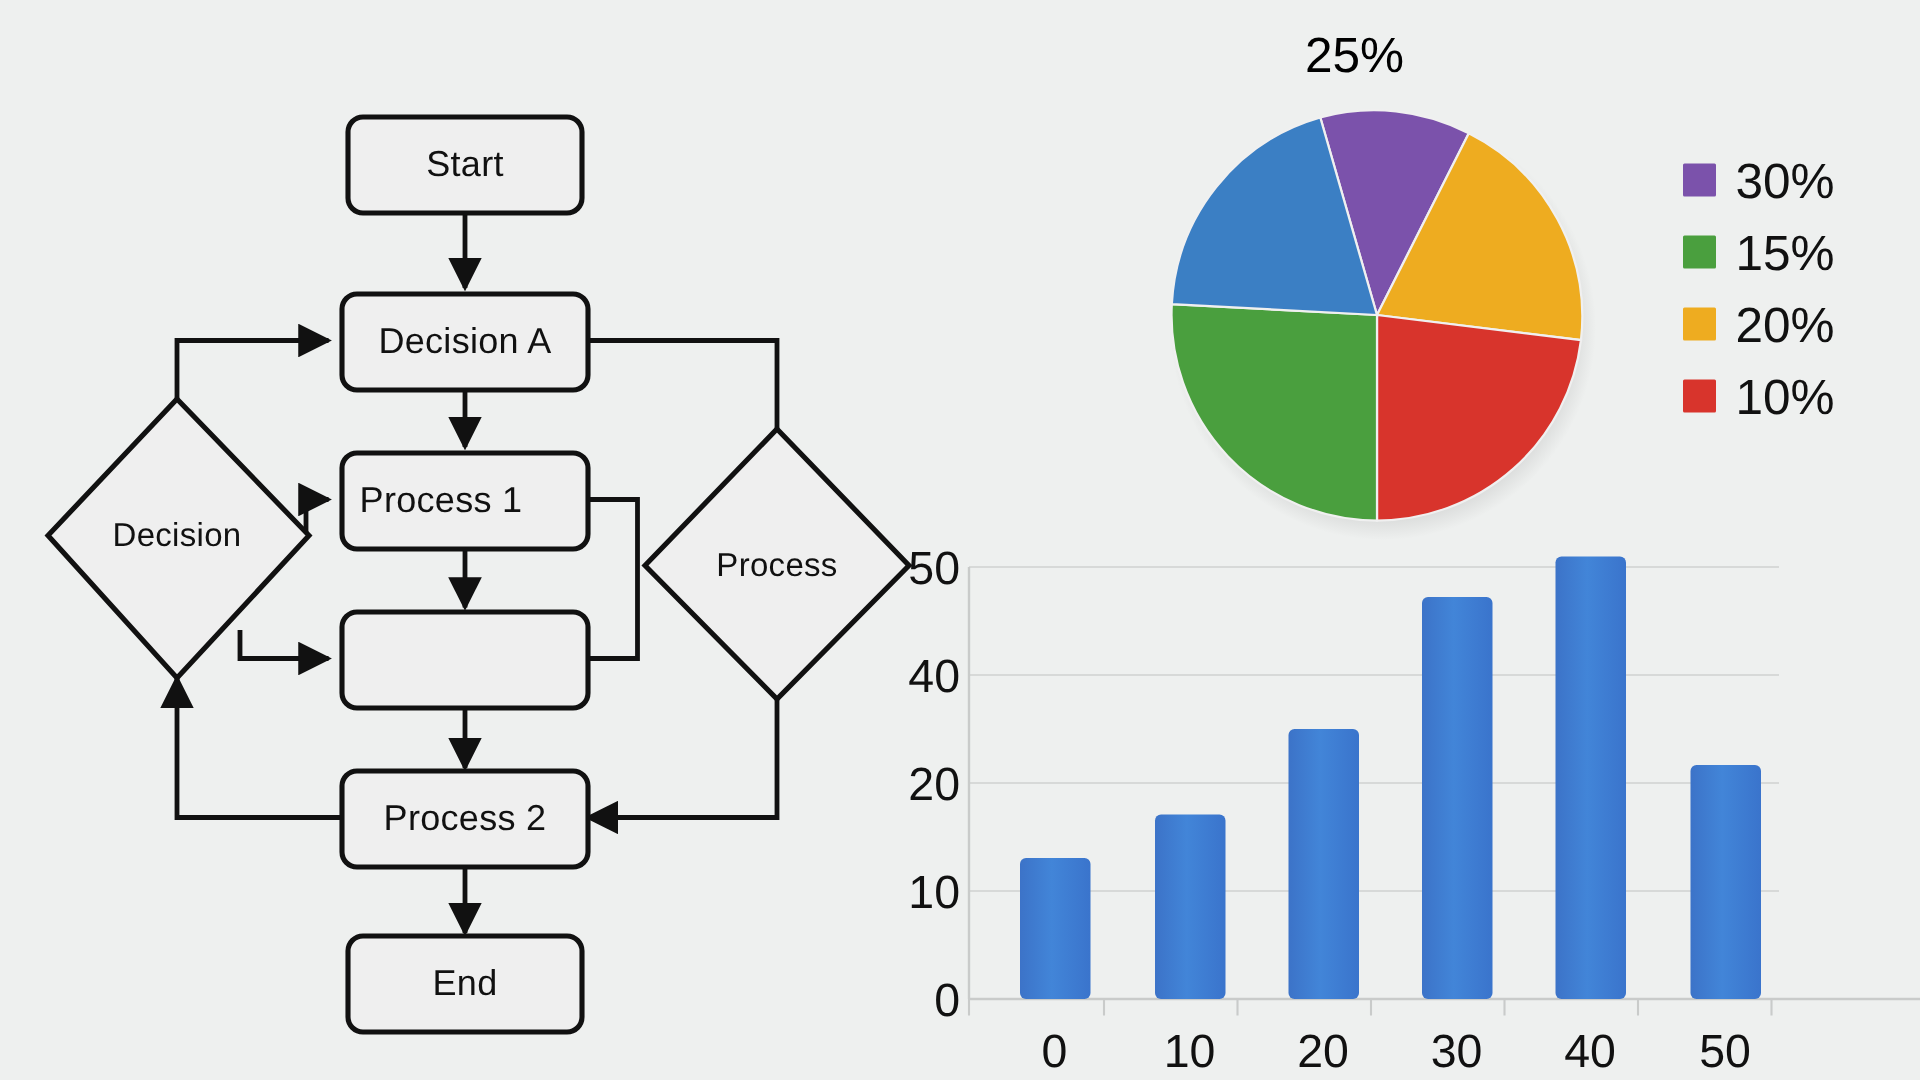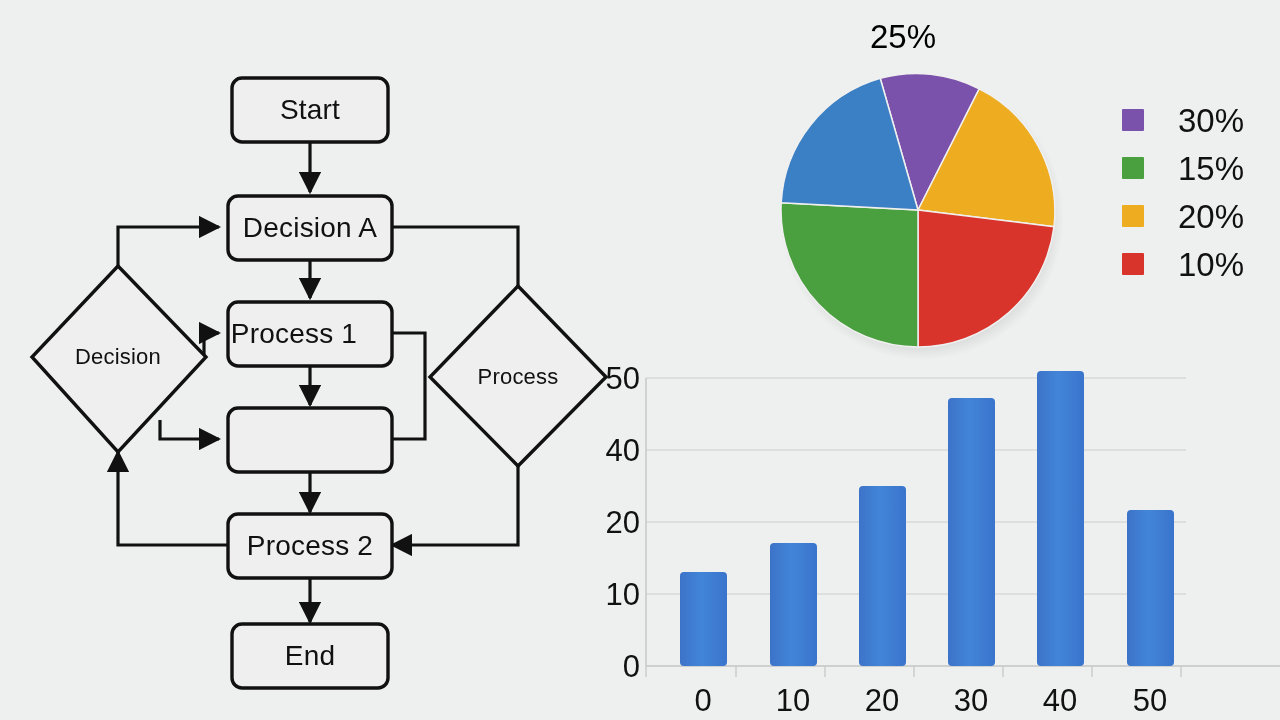--- a/index.html
+++ b/index.html
@@ -12,39 +12,39 @@
   }
   .stage{position:absolute;left:0;top:0;width:1280px;height:720px;}
 
   
   #flowchart{position:absolute;left:0;top:0;width:620px;height:720px;}
   #flowchart svg{position:absolute;left:0;top:0;}
   .fc-label{
     position:absolute;
     display:flex;align-items:center;justify-content:center;
     color:#111;
-    font-size:28px;
+    font-size:24px;
     letter-spacing:.2px;
     white-space:nowrap;
     pointer-events:none;
   }
   .fc-label.small{font-size:22px;}
 
   
   #pie-chart{position:absolute;left:760px;top:6px;width:520px;height:360px;}
   #pie-title{
     position:absolute;left:828px;top:18px;width:150px;text-align:center;
     font-size:33px;color:#000000;
   }
   #pie-svg{position:absolute;left:8px;top:52px;}
 
   #pie-legend{position:absolute;left:1122px;top:96px;}
   .legend-row{display:flex;align-items:center;height:48px;}
   .legend-swatch{width:22px;height:22px;margin-right:13px;border-radius:1px;}
-  .legend-text{font-size:33px;color:#111;line-height:1;margin-left:21px;}
+  .legend-text{font-size:33px;color:#111;line-height:1;}
 
   
   #bar-chart{position:absolute;left:600px;top:355px;width:680px;height:365px;}
   #bar-svg{position:absolute;left:0;top:0;}
   .axis-text{font-size:31px;fill:#111;font-family:"Liberation Sans",sans-serif;}
 </style>
 </head>
 <body>
 
 <div class="stage">

